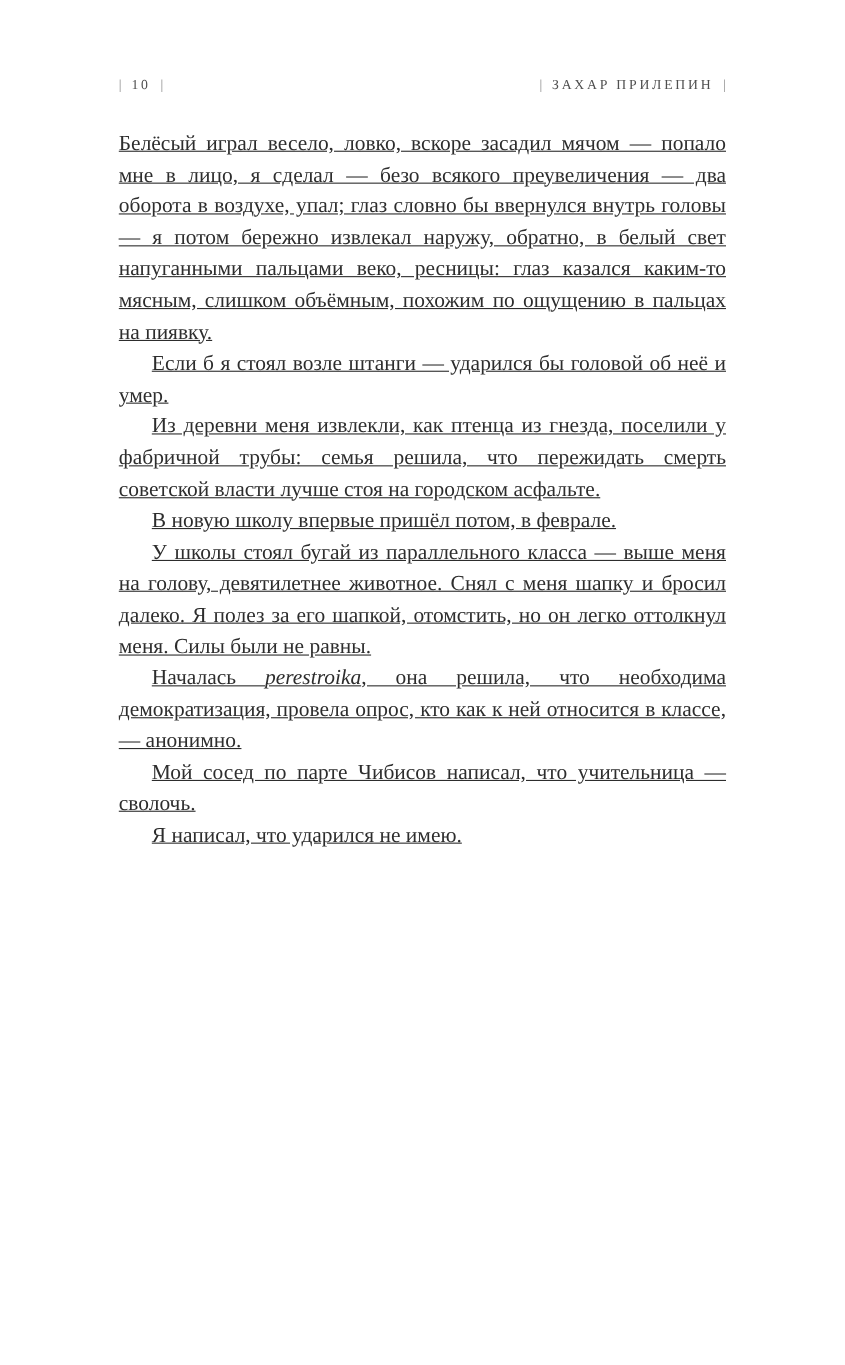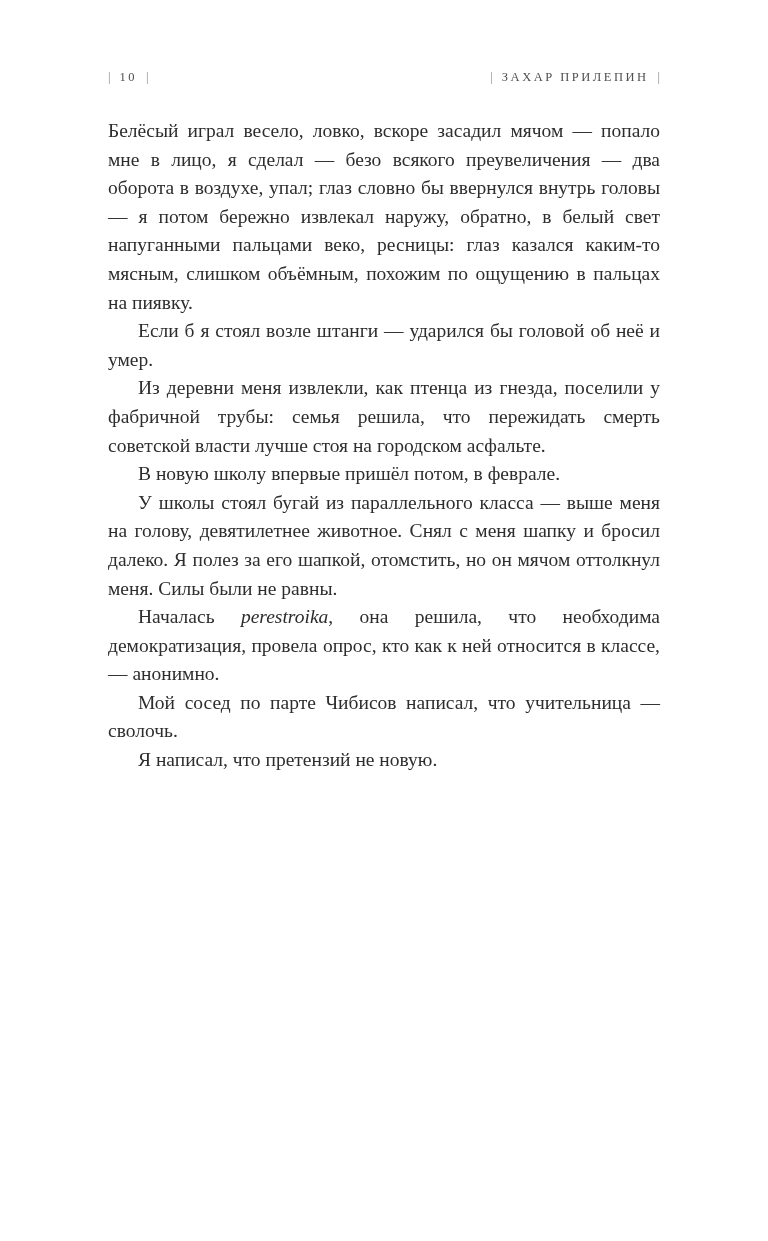--- a/index.html
+++ b/index.html
@@ -42,20 +42,21 @@
   .running-header .hnum {
     font-variant-numeric: oldstyle-nums;
   }
   .text-block {
     margin-top: 32px;
     color: #2d2d2d;
     font-size: 19.5px;
     line-height: 28.6px;
     text-align: justify;
     hyphens: auto;
+    text-decoration: underline;
     -webkit-hyphens: auto;
   }
   .text-block p.para {
     margin: 0;
     padding: 0;
   }
   .text-block p.para.indent {
     text-indent: 30px;
   }
   .italic {
@@ -79,20 +80,20 @@
         <span>ЗАХАР ПРИЛЕПИН</span>
         <span class="bar">|</span>
       </span>
     </div>
 
     <div class="text-block">
         <p class="para"><span>Белёсый играл весело, ловко, вскоре засадил мячом — попало мне в лицо, я сделал — безо всякого преувеличения — два оборота в воздухе, упал; глаз словно бы ввернулся внутрь головы — я потом бережно извлекал наружу, обратно, в белый свет напуганными пальцами веко, ресницы: глаз казался каким-то мясным, слишком объёмным, похожим по ощущению в пальцах на пиявку.</span></p>
         <p class="para indent"><span>Если б я стоял возле штанги — ударился бы головой об неё и умер.</span></p>
         <p class="para indent"><span>Из деревни меня извлекли, как птенца из гнезда, поселили у фабричной трубы: семья решила, что пережидать смерть советской власти лучше стоя на городском асфальте.</span></p>
         <p class="para indent"><span>В новую школу впервые пришёл потом, в феврале.</span></p>
-        <p class="para indent"><span>У школы стоял бугай из параллельного класса — выше меня на голову, девятилетнее животное. Снял с меня шапку и бросил далеко. Я полез за его шапкой, отомстить, но он мячом оттолкнул меня. Силы были не равны.</span></p>
+        <p class="para indent"><span>У школы стоял бугай из параллельного класса — выше меня на голову, девятилетнее животное. Снял с меня шапку и бросил далеко. Я полез за его шапкой, отомстить, но он легко оттолкнул меня. Силы были не равны.</span></p>
         <p class="para indent"><span>Началась </span><span class="italic">perestroika</span><span>, она решила, что необходима демократизация, провела опрос, кто как к ней относится в классе, — анонимно.</span></p>
         <p class="para indent"><span>Мой сосед по парте Чибисов написал, что учительница — сволочь.</span></p>
-        <p class="para indent"><span>Я написал, что претензий не новую.</span></p>
+        <p class="para indent"><span>Я написал, что ударился не имею.</span></p>
       </div>
 
   </div>
 </div>
 
 </body></html>

